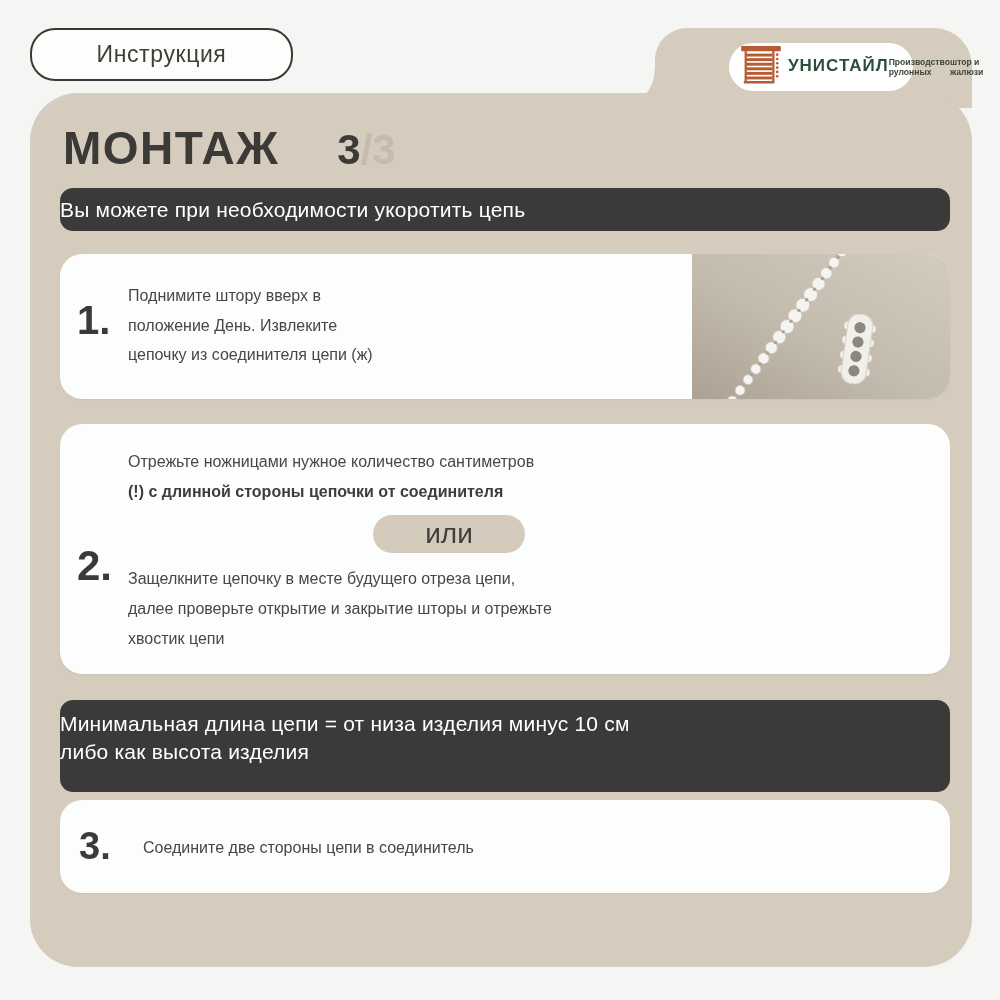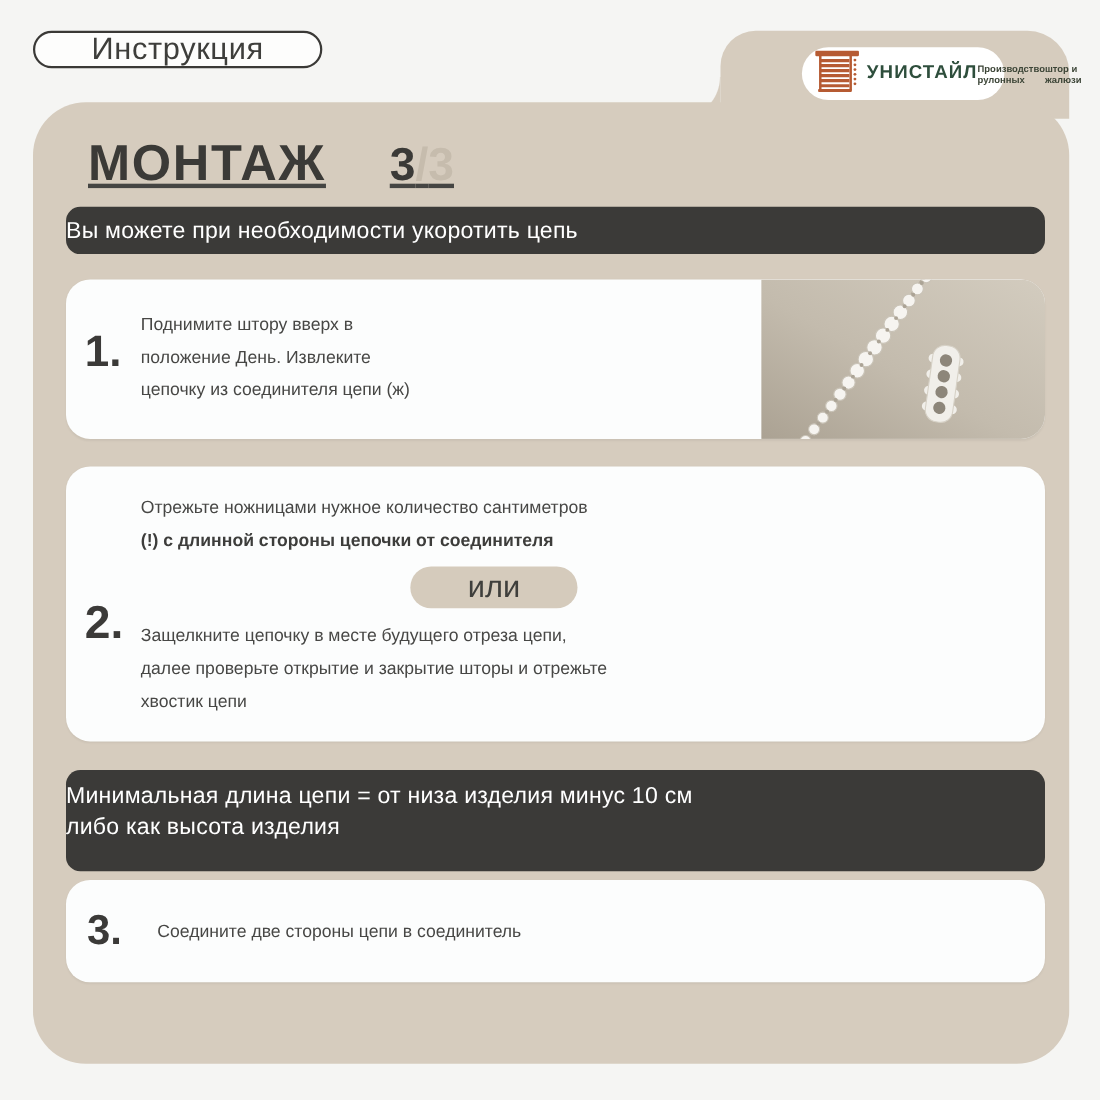--- a/index.html
+++ b/index.html
@@ -8,26 +8,26 @@
     background:#f5f5f3;
     font-family:"Liberation Sans", sans-serif;
     color:#454543;
     position:relative;
     overflow:hidden;
   }
 
   
   .instruction-btn {
     position:absolute; left:30px; top:28px;
-    width:263px; height:34px;
+    width:263px; height:53px;
     background:#fdfdfc;
     border:2.5px solid #3a3936;
     border-radius:25px;
     display:flex; align-items:center; justify-content:center;
-    font-size:28px; letter-spacing:.6px; color:#3e3e3b;
+    font-size:23px; letter-spacing:.6px; color:#3e3e3b;
   }
 
   .logo-tab {
     position:absolute; left:655px; top:28px;
     width:317px; height:80px;
     background:#d6ccbe;
     border-radius:32px 38px 0 0;
   }
   .logo-tab::before {            
     content:""; position:absolute; left:-38px; bottom:0;
@@ -45,21 +45,21 @@
   .logo-tagline { font-size:8.6px; font-weight:700; color:#3c4537; line-height:10px; }
 
   
   .panel {
     position:absolute; left:30px; top:93px;
     width:942px; height:874px;
     background:#d6ccbe;
     border-radius:48px;
   }
 
-  .title-row { position:absolute; left:50px; top:28px; display:flex; align-items:baseline;text-decoration:underline; }
+  .title-row { position:absolute; left:33px; top:28px; display:flex; align-items:baseline; }
   .title { font-size:46px; font-weight:800; letter-spacing:1.5px; color:#3b3a37; }
   .page-num  { font-size:42px; font-weight:800; margin-left:58px; color:#3b3a37; }
   .page-sep, .page-total { font-size:42px; font-weight:800; color:#c6bcad; }
 
   .dark-bar {
     position:absolute; left:30px; width:890px;
     background:#3b3a38; border-radius:13px;
     color:#ffffff; text-align:left; font-size:21px; letter-spacing:.2px;
   }
   .bar-1 { top:95px; height:43px; line-height:43px; }

